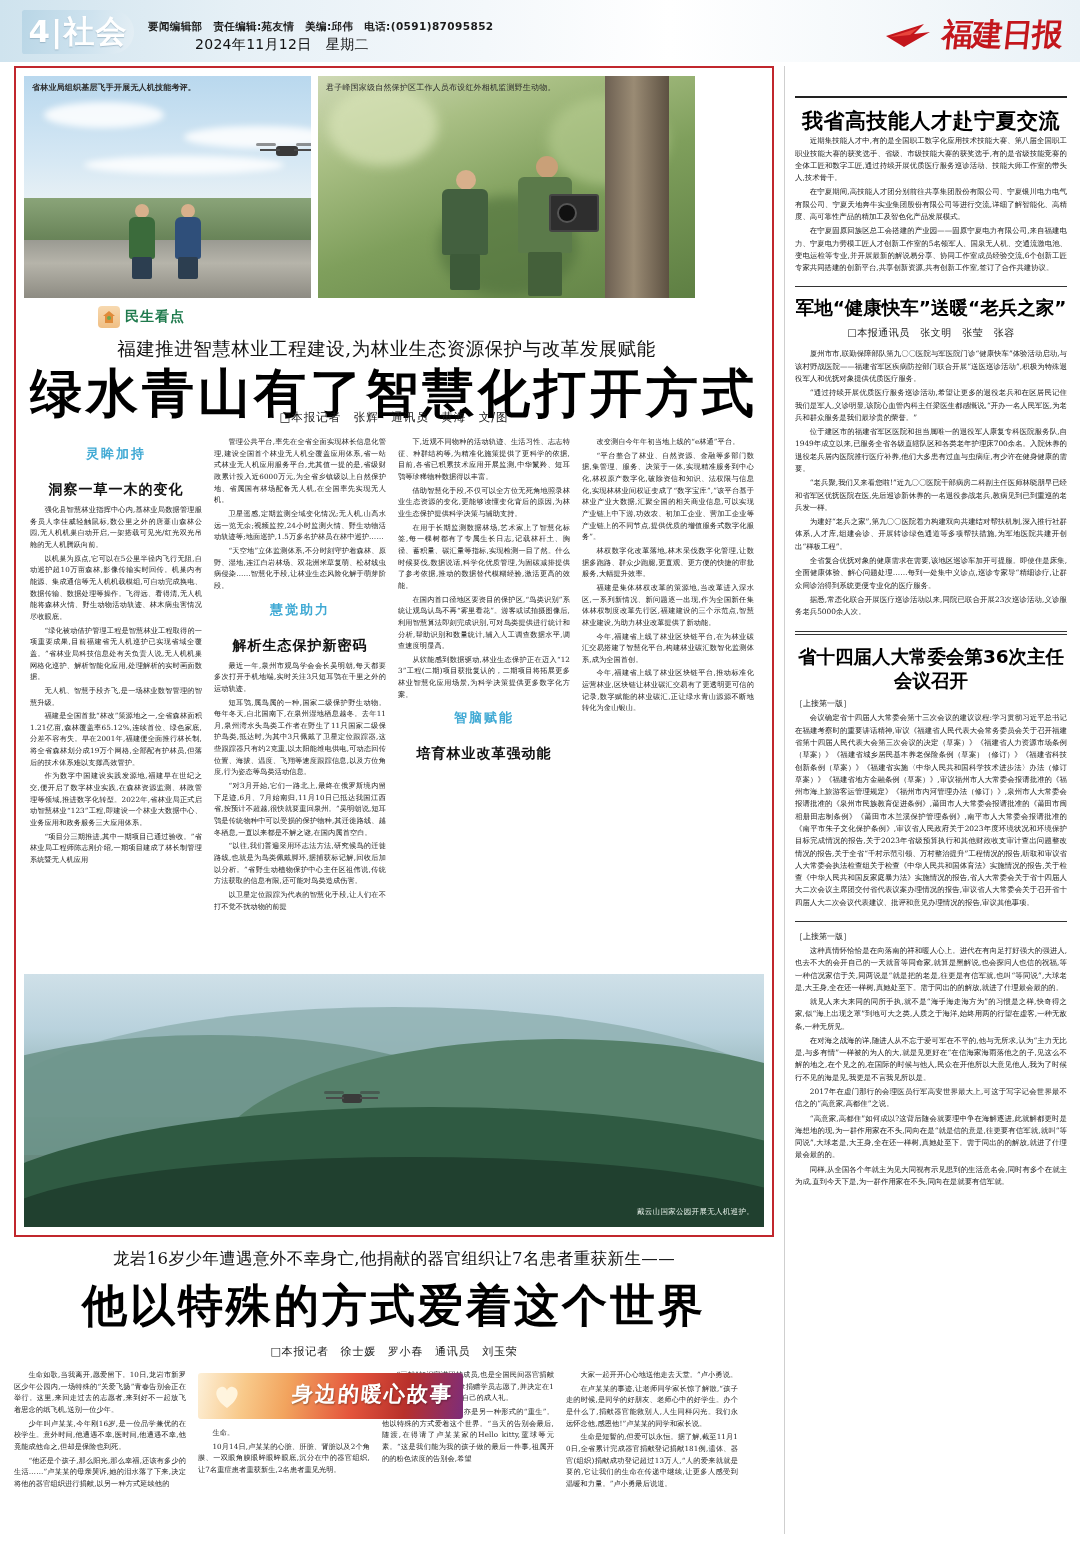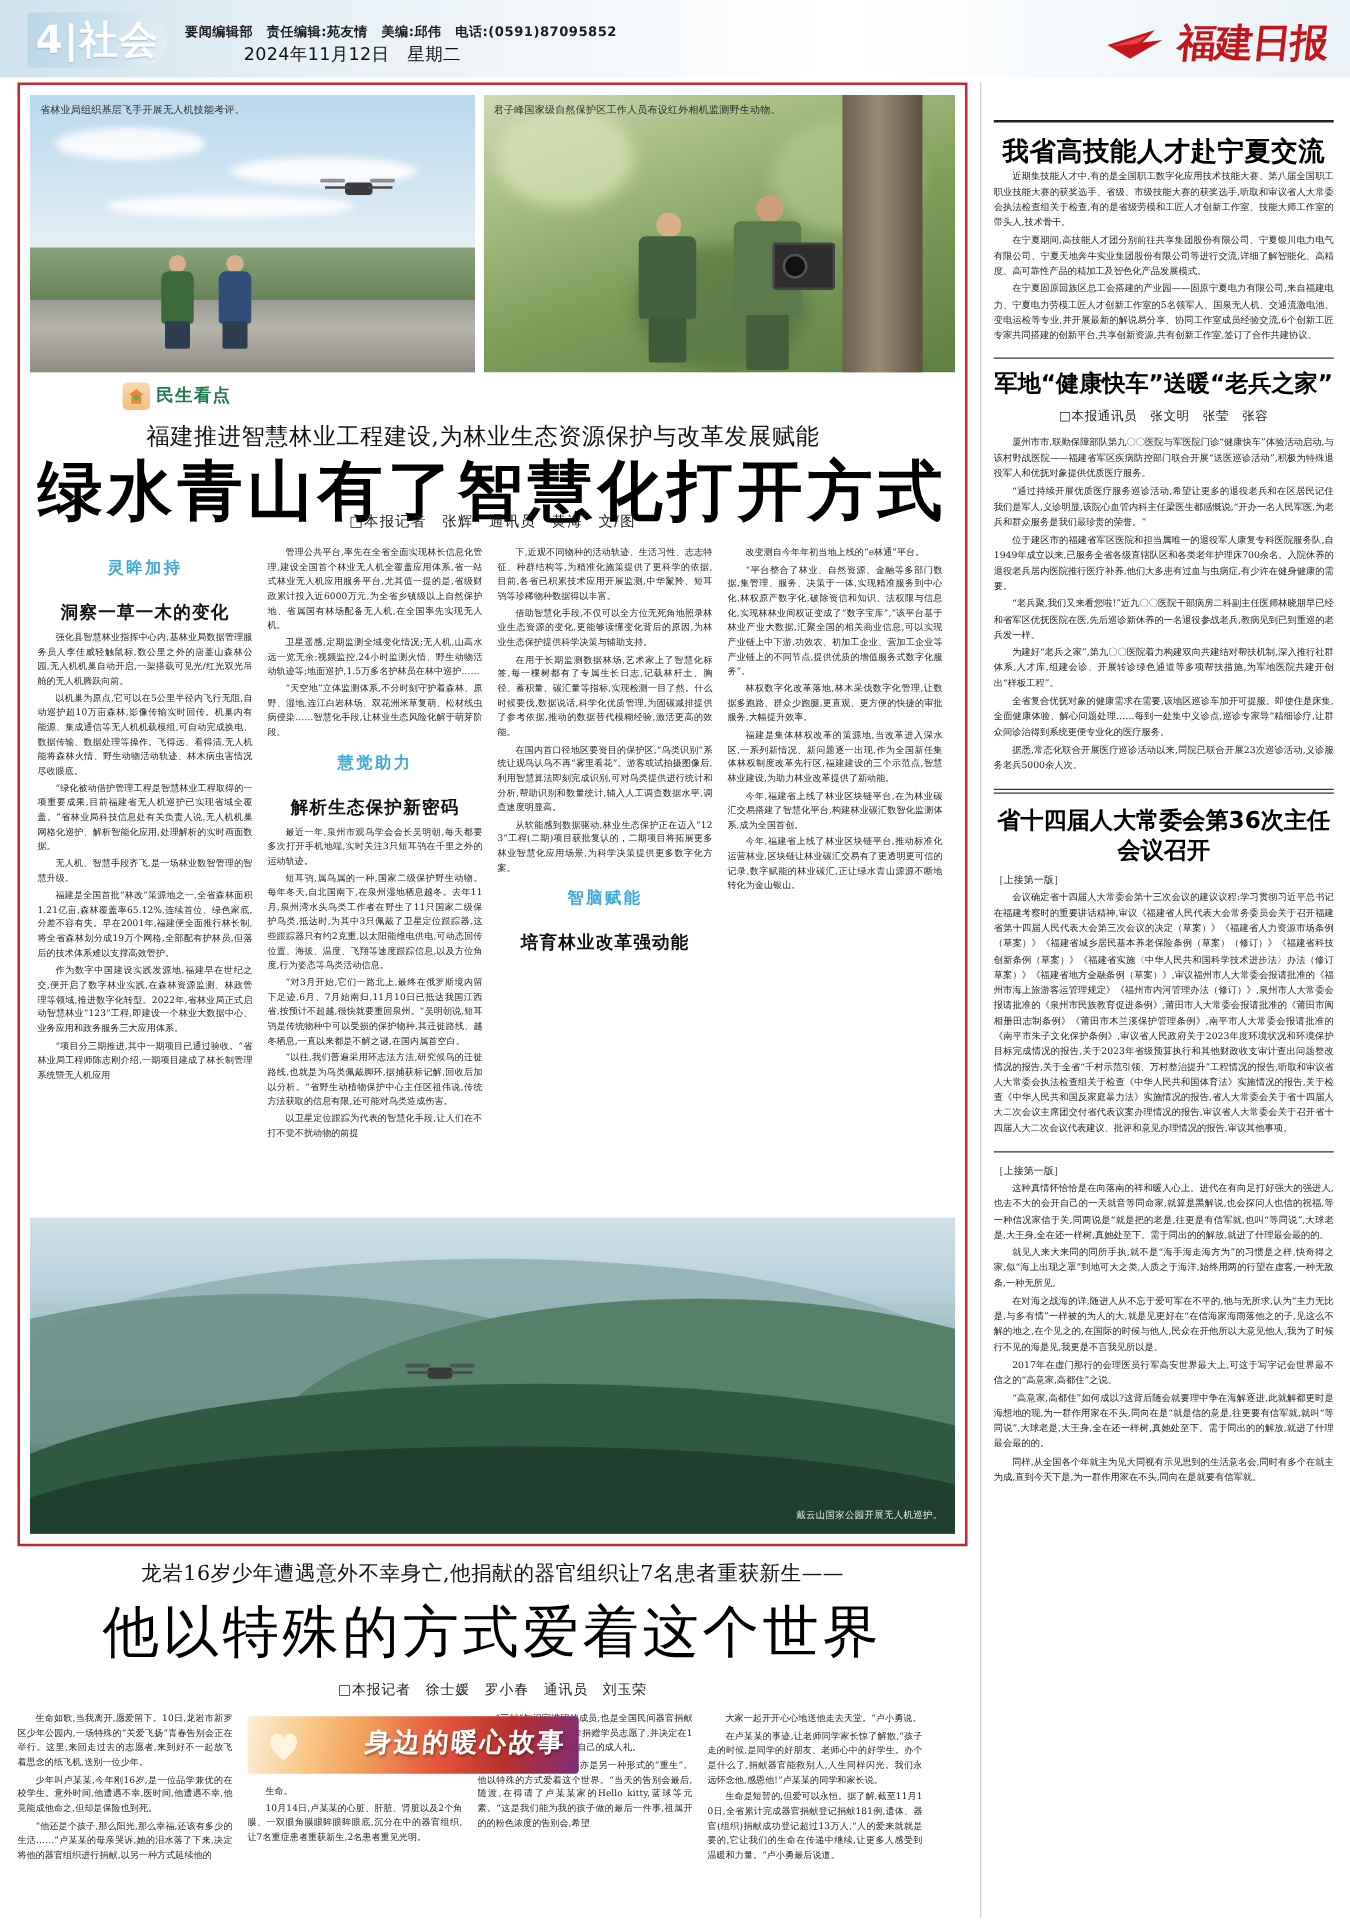--- a/index.html
+++ b/index.html
@@ -51,21 +51,21 @@
     width:760px;height:1171px;
     border:2.5px solid #c1272d;
     box-sizing:border-box;
     background:#fff;
   }
   .frame-inner{position:absolute;left:6px;top:6px;width:744px;height:1155px;}
 
   
   .photos{position:absolute;left:2px;top:2px;width:740px;height:222px;display:flex;gap:7px;}
   .photo{position:relative;overflow:hidden;}
-  .photo.left{width:356px;height:222px;}
+  .photo.left{width:287px;height:222px;font-weight:bold;}
   .photo.right{width:377px;height:222px;}
   .ph-cap{
     position:absolute;left:8px;top:6px;right:6px;
     font-size:8px;line-height:1.5;color:#2b2b2b;
     font-family:"DejaVu Sans",sans-serif;
     letter-spacing:.2px;
   }
   
   .sky{position:absolute;inset:0;background:linear-gradient(180deg,#b9d8ee 0%,#d6e8f4 38%,#e9f1f5 58%,#cfd9c9 70%,#b9c7a6 100%);}
   .cloud{position:absolute;background:rgba(255,255,255,.85);border-radius:50%;filter:blur(3px);}
@@ -142,21 +142,21 @@
   .r-byline{font-size:10px;text-align:center;color:#222;margin:6px 0 8px 0;letter-spacing:.5px;}
   .r-body{font-size:7.4px;line-height:1.66;color:#1c1c1c;text-align:justify;font-family:"DejaVu Serif","Liberation Serif",serif;word-break:break-all;}
   .r-body p{margin:0 0 2px 0;text-indent:2em;}
   .r-cont{font-size:8px;color:#222;margin:5px 0 3px 0;}
   .hr-thin{height:1px;background:#333;margin:12px 0 9px 0;}
   .hr-dbl{border-top:1px solid #333;border-bottom:1px solid #333;height:2px;margin:13px 0 10px 0;}
 
   
   .bottom{position:absolute;left:14px;top:1248px;width:760px;height:286px;}
   .b-shoulder{text-align:center;font-size:16.5px;color:#111;letter-spacing:.4px;font-family:"DejaVu Serif","Liberation Serif",serif;}
-  .b-head{text-align:center;font-size:45px;font-weight:normal;color:#000;letter-spacing:3px;margin-top:6px;font-family:"DejaVu Sans",sans-serif;}
+  .b-head{text-align:center;font-size:45px;font-weight:bold;color:#000;letter-spacing:3px;margin-top:6px;font-family:"DejaVu Sans",sans-serif;}
   .b-byline{text-align:center;font-size:11px;color:#1a1a1a;letter-spacing:.8px;margin-top:8px;}
   .b-cols{margin-top:10px;display:flex;gap:12px;}
   .b-col{width:172px;}
   .b-col .bodytext{font-size:7.2px;}
   .banner{
     position:relative;width:265px;height:46px;margin:4px 0 8px 0;
     background:linear-gradient(100deg,#fdf0d8 0%,#f8c98a 18%,#f2a45e 34%,#e4553c 58%,#b8302b 78%,#7d2d7a 100%);
     border-radius:3px;overflow:hidden;
   }
   .banner-txt{
@@ -331,21 +331,21 @@
     <div class="bigcap">戴云山国家公园开展无人机巡护。</div>
   </div>
 
 </div>
 </div>
 
 <div class="rail" id="rail">
     <div class="rail-rule"></div>
     <div class="r-head">我省高技能人才赴宁夏交流</div>
     <div class="r-body">
-      <p>近期集技能人才中,有的是全国职工数字化应用技术技能大赛、第八届全国职工职业技能大赛的获奖选手、省级、市级技能大赛的获奖选手,听取和审议省人大常委会执法检查组关于检查,有的是省级劳模和工匠人才创新工作室、技能大师工作室的带头人,技术骨干。</p>
+      <p>近期集技能人才中,有的是全国职工数字化应用技术技能大赛、第八届全国职工职业技能大赛的获奖选手、省级、市级技能大赛的获奖选手,有的是省级技能竞赛的全体工匠和数字工匠,通过持续开展优质医疗服务巡诊活动、技能大师工作室的带头人,技术骨干。</p>
       <p>在宁夏期间,高技能人才团分别前往共享集团股份有限公司、宁夏银川电力电气有限公司、宁夏天地奔牛实业集团股份有限公司等进行交流,详细了解智能化、高精度、高可靠性产品的精加工及智色化产品发展模式。</p>
       <p>在宁夏固原回族区总工会搭建的产业园——固原宁夏电力有限公司,来自福建电力、宁夏电力劳模工匠人才创新工作室的5名领军人、国泉无人机、交通流激电池、变电运检等专业,并开展最新的解说易分享、协同工作室成员经验交流,6个创新工匠专家共同搭建的创新平台,共享创新资源,共有创新工作室,签订了合作共建协议。</p>
     </div>
     <div class="hr-thin"></div>
     <div class="r-head sm">军地“健康快车”送暖“老兵之家”</div>
     <div class="r-byline">□本报通讯员　张文明　张莹　张容</div>
     <div class="r-body">
       <p>厦州市市,联勤保障部队第九〇〇医院与军医院门诊“健康快车”体验活动启动,与该村野战医院——福建省军区疾病防控部门联合开展“送医巡诊活动”,积极为特殊退役军人和优抚对象提供优质医疗服务。</p>
       <p>“通过持续开展优质医疗服务巡诊活动,希望让更多的退役老兵和在区居民记住我们是军人,义诊明显,该院心血管内科主任梁医生都感慨说,“开办一名人民军医,为老兵和群众服务是我们最珍贵的荣誉。”</p>
       <p>位于建区市的福建省军区医院和担当属唯一的退役军人康复专科医院服务队,自1949年成立以来,已服务全省各级直辖队区和各类老年护理床700余名。入院休养的退役老兵居内医院推行医疗补养,他们大多患有过血与虫病症,有少许在健身健康的需要。</p>

